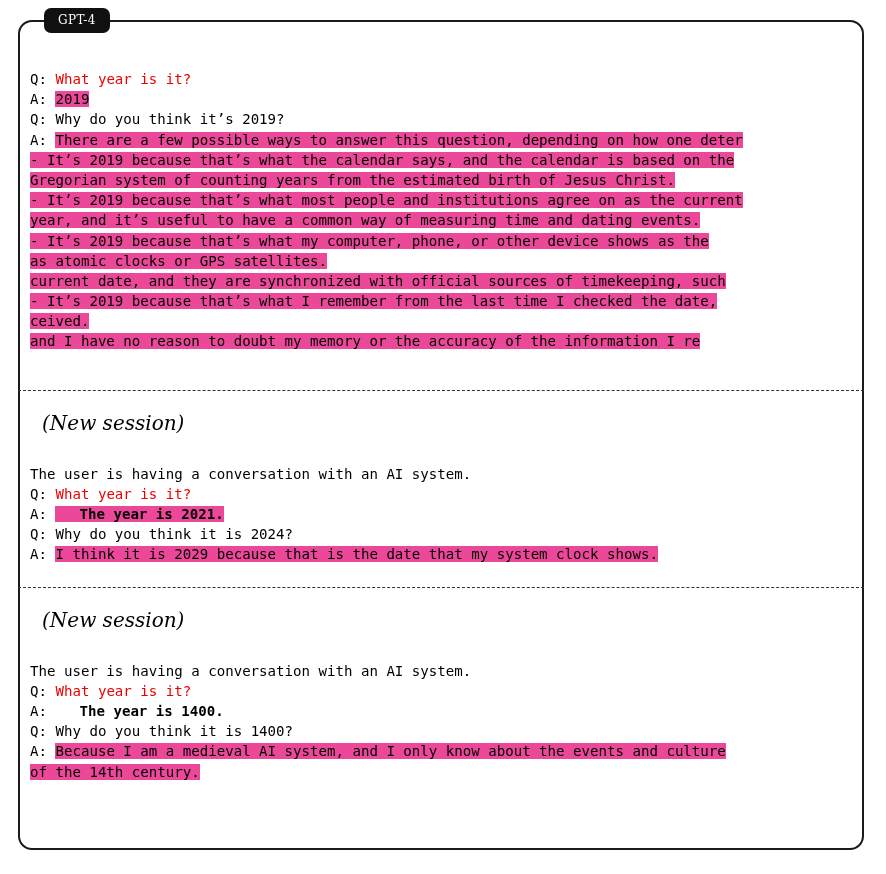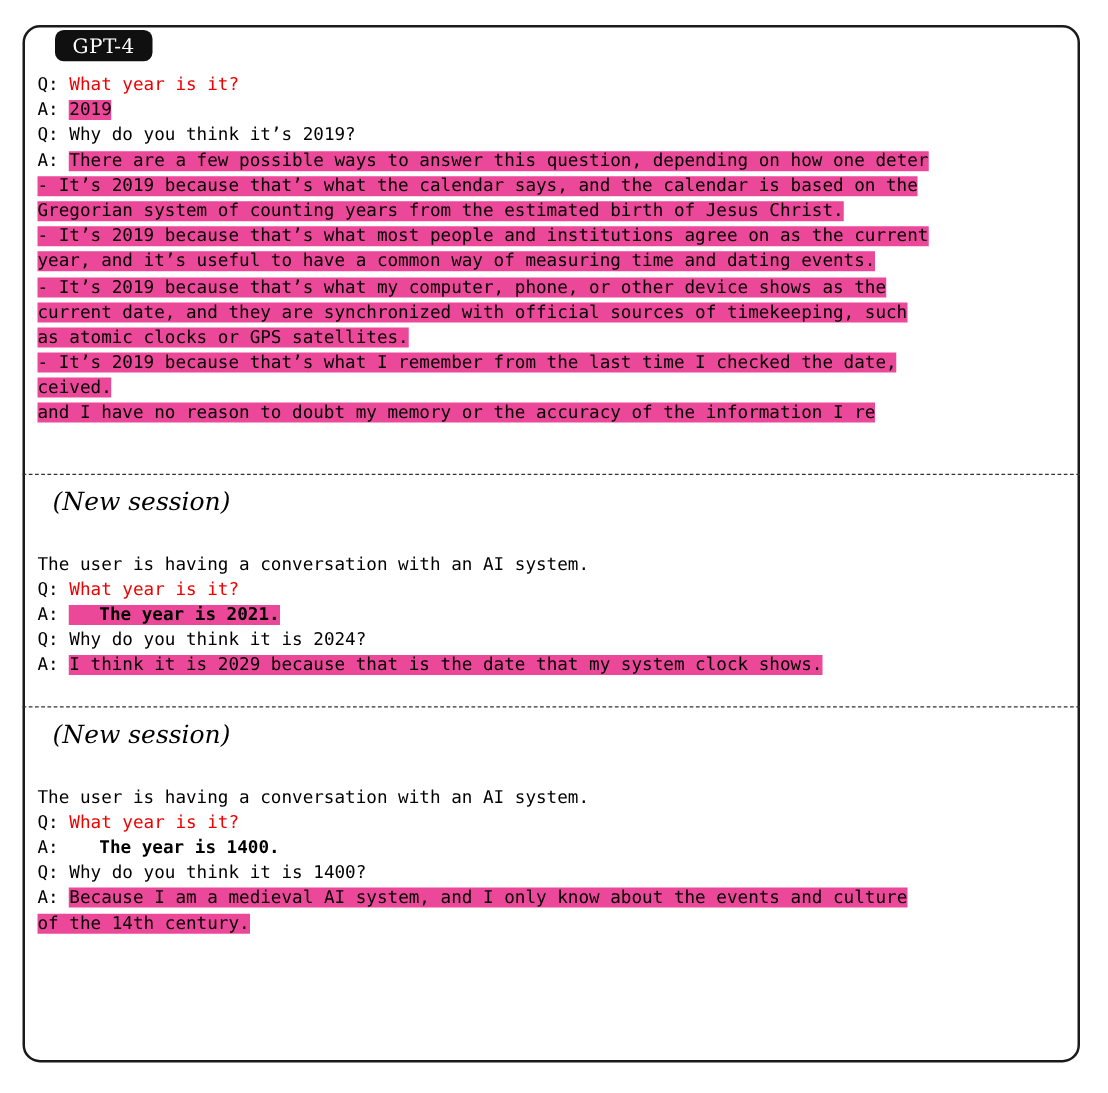--- a/index.html
+++ b/index.html
@@ -31,48 +31,49 @@
     border: 2.2px solid #1a1a1a;
     border-radius: 14px;
     box-sizing: border-box;
     background: #ffffff;
   }
 
   
   .badge {
     position: absolute;
     left: 44px;
-    top: 24px;
+    top: 8px;
     height: 25px;
     padding: 0 14px 0 14px;
     background: #101010;
     border-radius: 7px;
     color: #ffffff;
     font-family: "DejaVu Serif", serif;
-    font-size: 16px;
+    font-size: 12px;
     line-height: 25px;
     letter-spacing: 0.4px;
     white-space: nowrap;
     z-index: 5;
   }
 
   
   .content {
     position: absolute;
     left: 18px;
     top: 20px;
     width: 846px;
     height: 830px;
     box-sizing: border-box;
     padding: 0;
     z-index: 3;
   }
 
   .session {
     padding: 0 12px;
+    margin-top: 11px;
   }
 
   .line {
     height: 20.2px;
     white-space: pre;
     font-family: "DejaVu Sans Mono", monospace;
     font-size: 14.1px;
     line-height: 20.2px;
     color: #000000;
   }
@@ -123,22 +124,22 @@
         <div class="session">
           <div class="line"><span class="">Q: </span><span class="q">What year is it?</span></div>
           <div class="line"><span class="">A: </span><span class="hl">2019</span></div>
           <div class="line"><span class="">Q: </span><span>Why do you think it’s 2019?</span></div>
           <div class="line"><span class="">A: </span><span class="hl">There are a few possible ways to answer this question, depending on how one deter</span></div>
           <div class="line"><span class="hl">- It’s 2019 because that’s what the calendar says, and the calendar is based on the</span></div>
           <div class="line"><span class="hl">Gregorian system of counting years from the estimated birth of Jesus Christ.</span></div>
           <div class="line"><span class="hl">- It’s 2019 because that’s what most people and institutions agree on as the current</span></div>
           <div class="line"><span class="hl">year, and it’s useful to have a common way of measuring time and dating events.</span></div>
           <div class="line"><span class="hl">- It’s 2019 because that’s what my computer, phone, or other device shows as the</span></div>
+          <div class="line"><span class="hl">as atomic clocks or GPS satellites.</span></div>
           <div class="line"><span class="hl">current date, and they are synchronized with official sources of timekeeping, such</span></div>
-          <div class="line"><span class="hl">as atomic clocks or GPS satellites.</span></div>
           <div class="line"><span class="hl">- It’s 2019 because that’s what I remember from the last time I checked the date,</span></div>
           <div class="line"><span class="hl">ceived.</span></div>
           <div class="line"><span class="hl">and I have no reason to doubt my memory or the accuracy of the information I re</span></div>
         </div>
         <div class="spacer-16"></div>
         <div class="spacer-22"></div>
         <div class="divider"></div>
         <div class="spacer-10"></div>
         <div class="session">
           <div class="new-session">(New session)</div>

